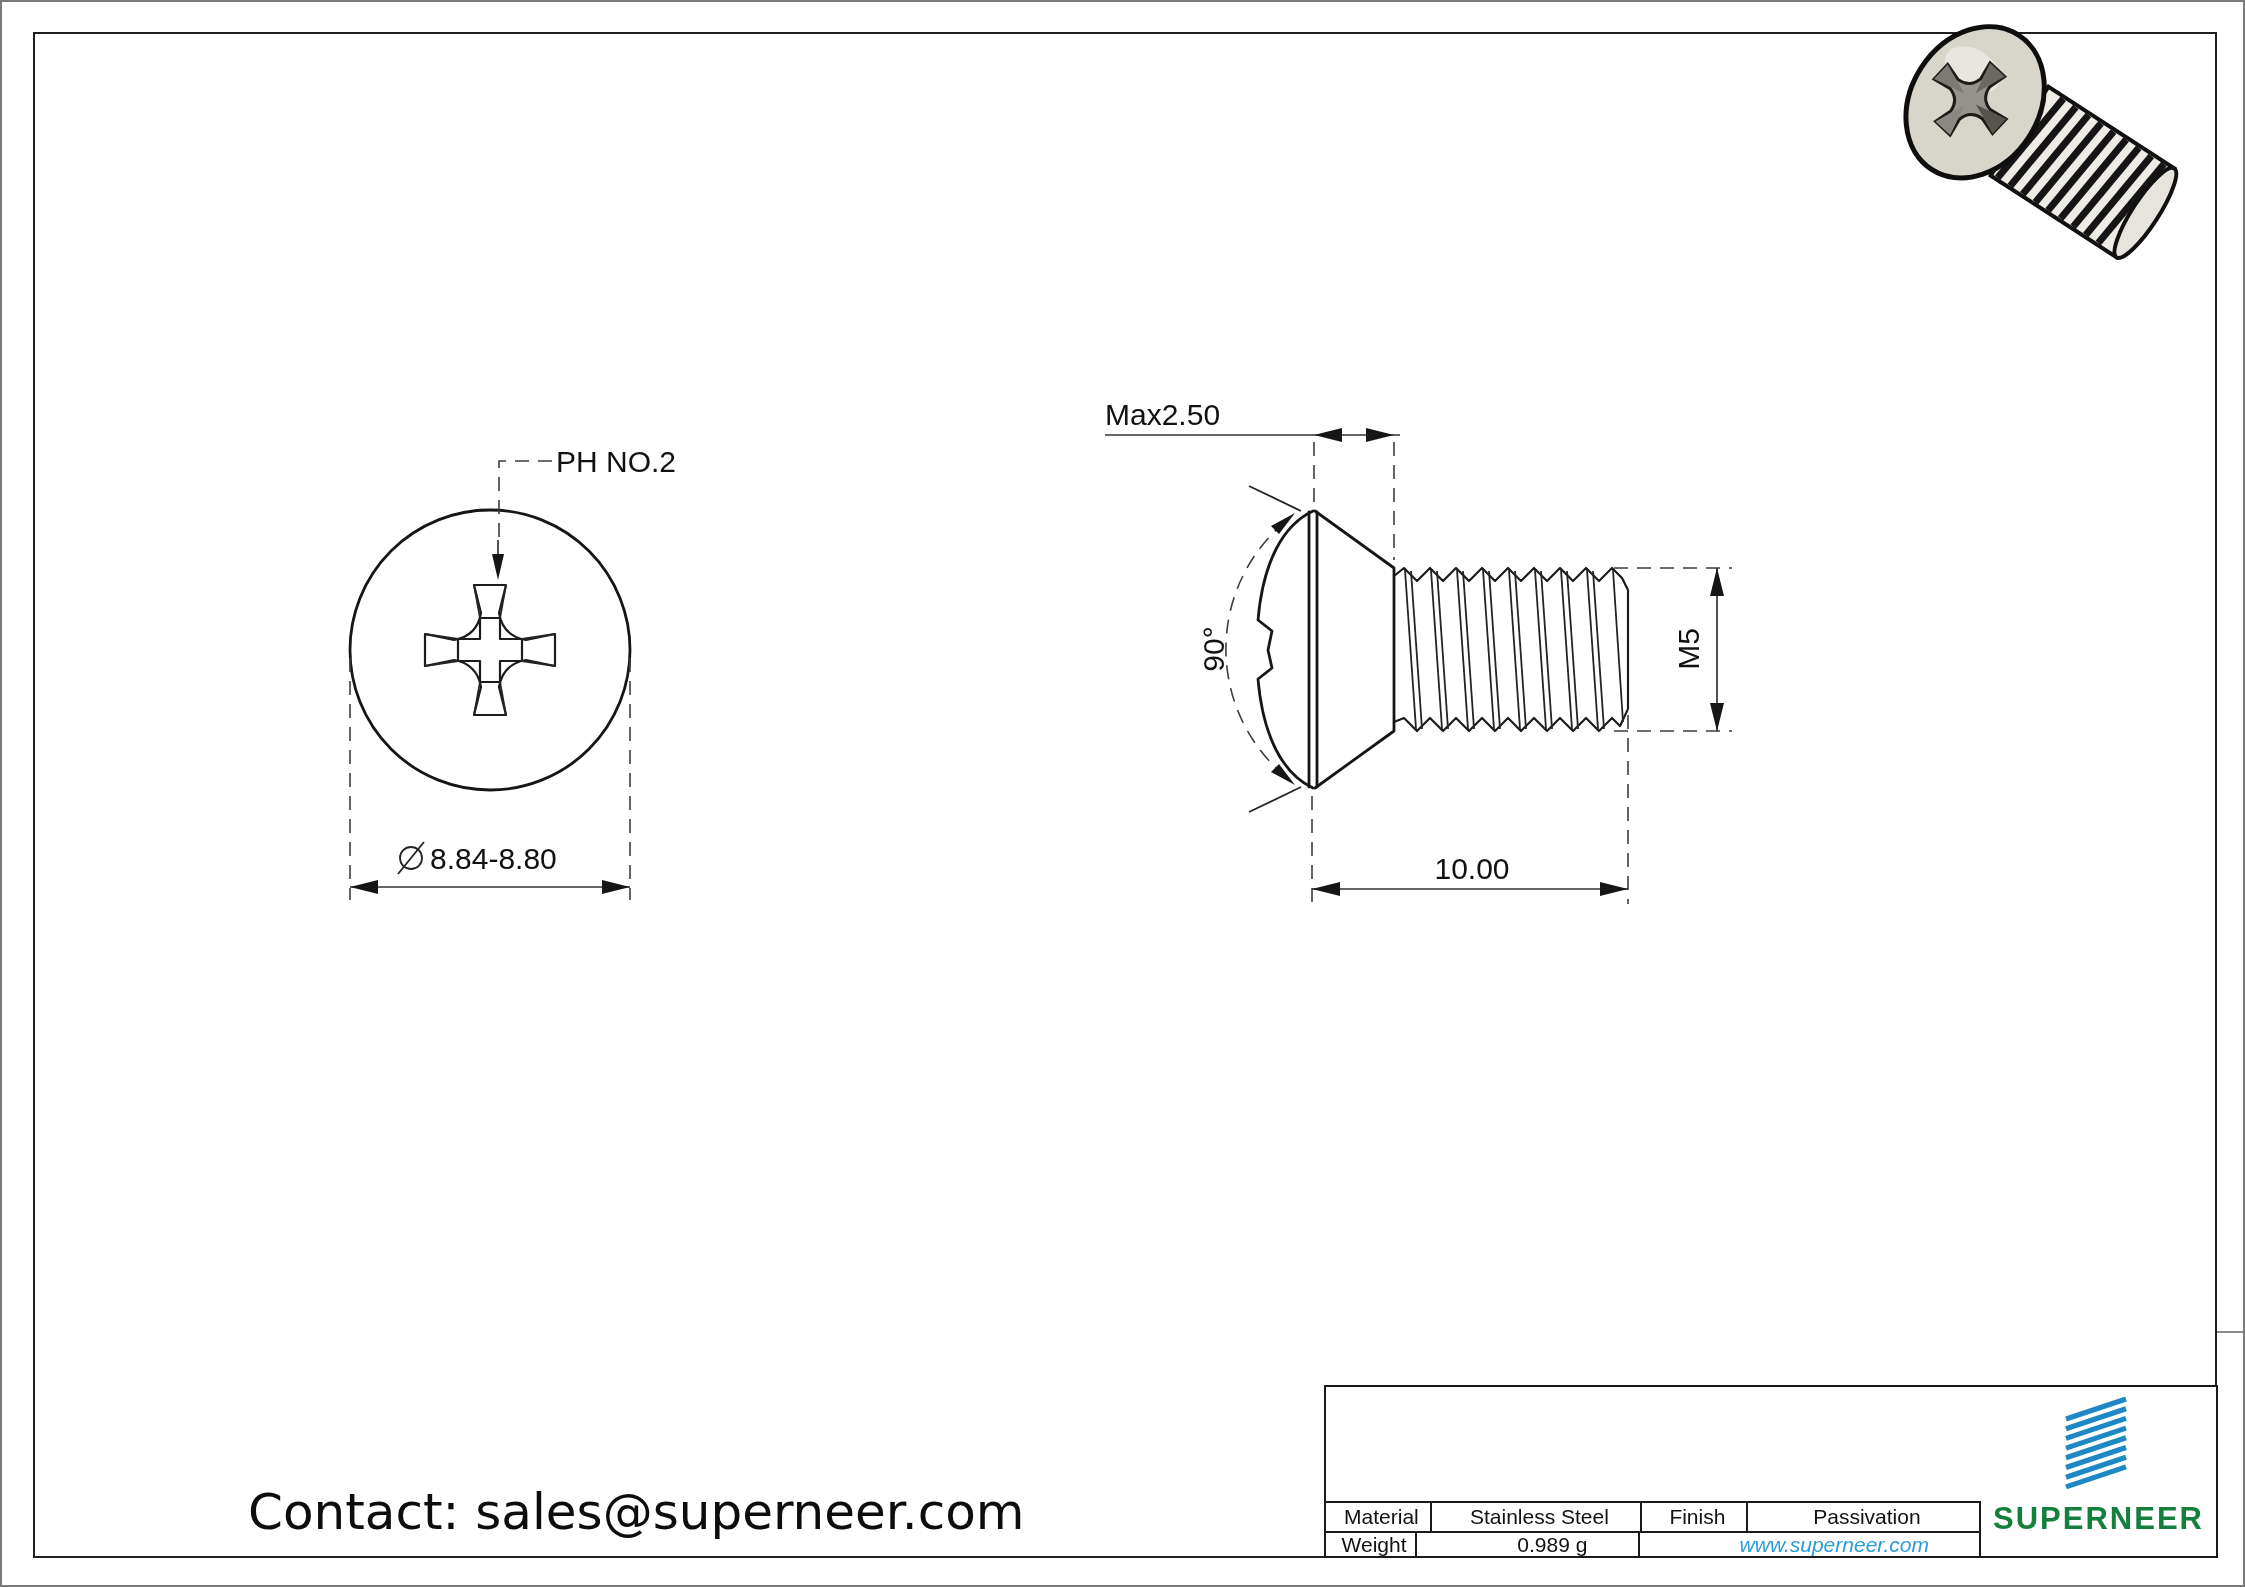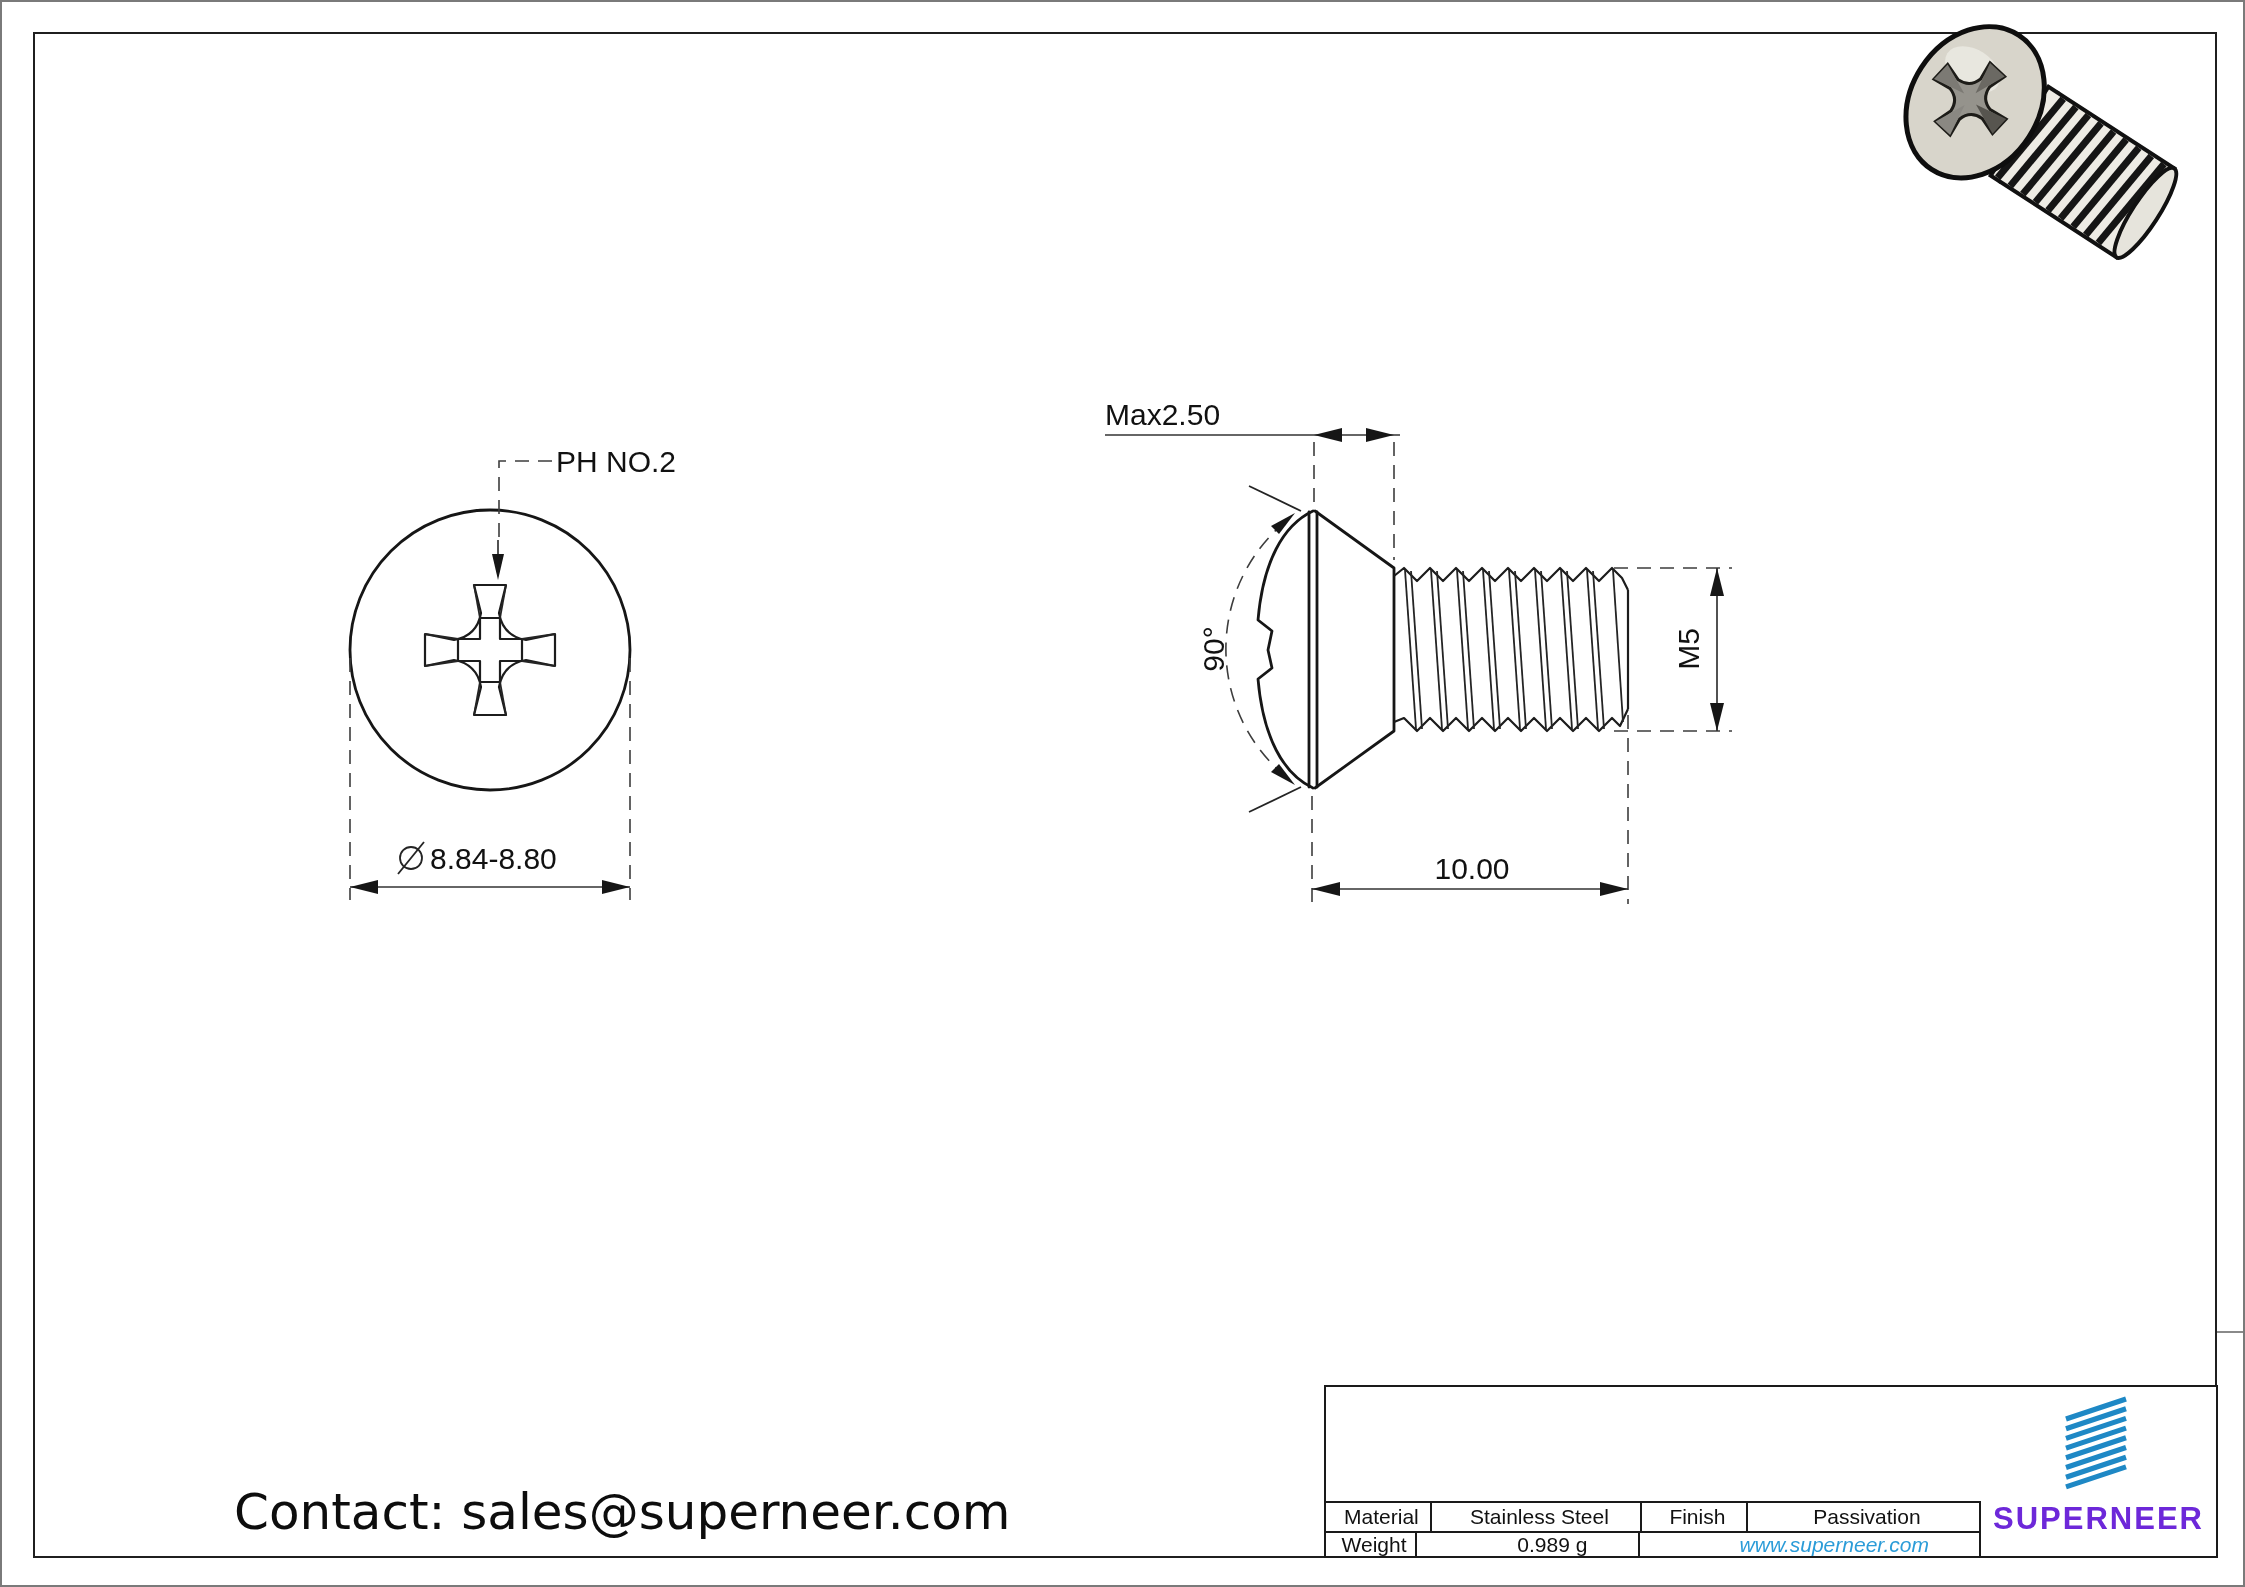--- a/index.html
+++ b/index.html
@@ -15,21 +15,21 @@
   svg{position:absolute; left:0; top:0;}
   svg.views{width:2245px; height:1587px;}
   .ol{stroke:#161616; stroke-width:2.8; fill:none; stroke-linejoin:round; stroke-linecap:round;}
   .med{stroke:#1c1c1c; stroke-width:2.2; fill:none; stroke-linejoin:round;}
   .thin{stroke:#242424; stroke-width:1.8; fill:none;}
   .dim{stroke:#333333; stroke-width:1.7; fill:none;}
   .dash{stroke:#3d3d3d; stroke-width:1.6; fill:none; stroke-dasharray:14 9;}
   .arr{fill:#161616; stroke:none;}
   text.dimtxt{font-family:"Liberation Sans",sans-serif; font-size:30px; fill:#111111;}
   .contact{
-    position:absolute; left:232px; top:1481px; font-family:"DejaVu Sans",sans-serif;
+    position:absolute; left:246px; top:1481px; font-family:"DejaVu Sans",sans-serif;
     font-size:50px; color:#0d0d0d; letter-spacing:0px; white-space:nowrap;
   }
   
   .tb{
     position:absolute; left:1322px; top:1383px; width:894px; height:173px;
     border:2px solid #1a1a1a; box-sizing:border-box; background:#fff;
   }
   .tb *{box-sizing:border-box;}
   .tb-header{position:absolute; left:0; top:0; width:655px; height:114px;
     border-right:2px solid #1a1a1a; padding:6px 0 0 13px;}
@@ -242,17 +242,17 @@
             <line x1="85" y1="32" x2="145" y2="12"></line>
             <line x1="85" y1="41.7" x2="145" y2="21.7"></line>
             <line x1="85" y1="51.4" x2="145" y2="31.4"></line>
             <line x1="85" y1="61.099999999999994" x2="145" y2="41.099999999999994"></line>
             <line x1="85" y1="70.8" x2="145" y2="50.8"></line>
             <line x1="85" y1="80.5" x2="145" y2="60.5"></line>
             <line x1="85" y1="90.19999999999999" x2="145" y2="70.19999999999999"></line>
             <line x1="85" y1="99.89999999999999" x2="145" y2="79.89999999999999"></line>
           </g>
       </svg>
-      <div class="tb-brand" id="brand-text" style="color: #6d28d9;">SUPERNEER</div>
+      <div class="tb-brand" id="brand-text" style="color: #15803d;">SUPERNEER</div>
     </div>
   </div>
 
 </div>
 
 </body></html>

